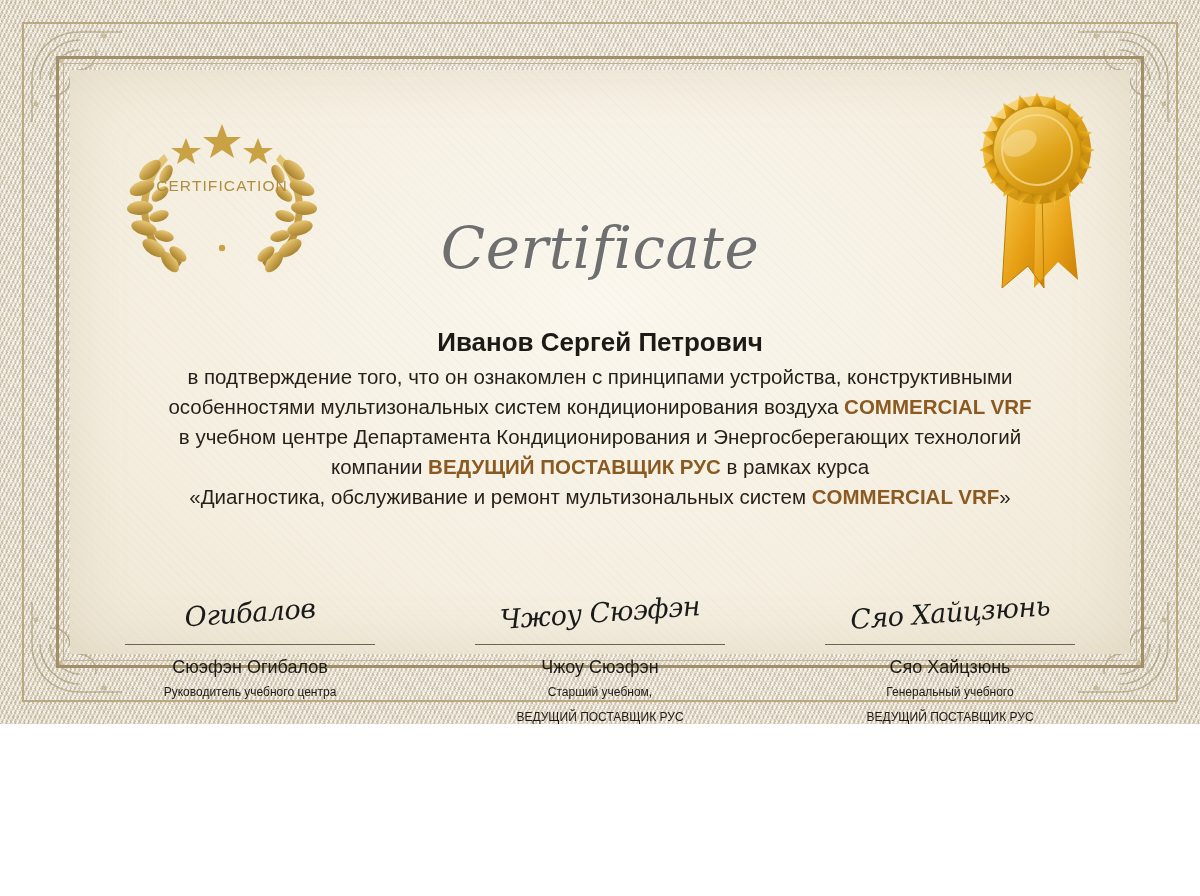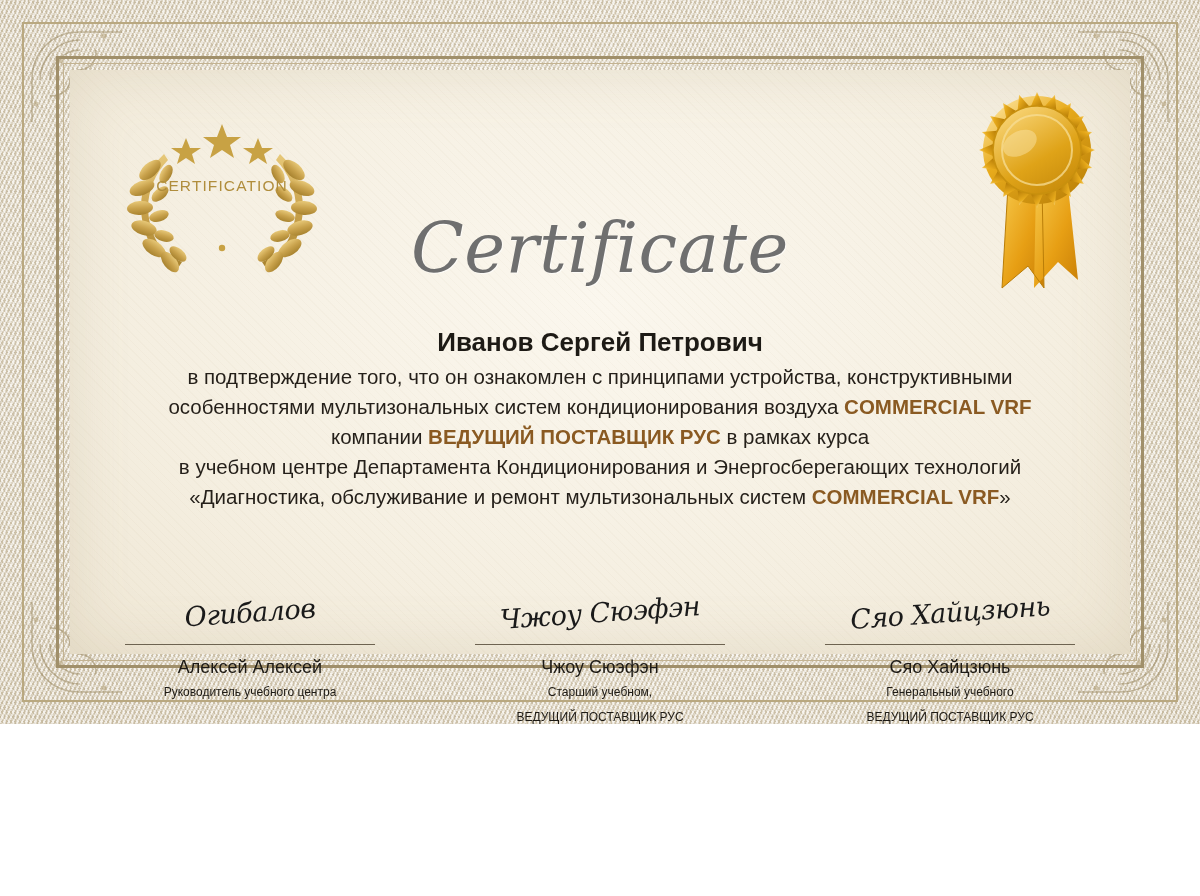--- a/index.html
+++ b/index.html
@@ -142,21 +142,21 @@
 
   
   .title {
     position: absolute;
     left: 0;
     right: 0;
     top: 130px;
     text-align: center;
     font-family: "DejaVu Serif", serif;
     font-style: italic;
-    font-size: 69px;
+    font-size: 58px;
     line-height: 96px;
     color: #6f6f6f;
     letter-spacing: 0.5px;
     text-shadow: 1px 1px 0 rgba(255,255,255,0.6);
   }
 
   .body-block {
     position: absolute;
     left: 20px;
     right: 20px;
@@ -437,32 +437,32 @@
     </div>
 
     <div class="title">Certificate</div>
 
     <div class="body-block">
       <div class="line-name">Иванов Сергей Петрович</div>
 
       <div class="para">
         <div>в подтверждение того, что он ознакомлен с принципами устройства, конструктивными</div>
         <div><span>особенностями мультизональных систем кондиционирования воздуха </span><span class="hl">COMMERCIAL VRF</span></div>
+        <div>в учебном центре Департамента Кондиционирования и Энергосберегающих технологий</div>
         <div><span>компании </span><span class="hl">ВЕДУЩИЙ ПОСТАВЩИК РУС</span><span> в рамках курса</span></div>
-        <div>в учебном центре Департамента Кондиционирования и Энергосберегающих технологий</div>
         <div><span>«Диагностика, обслуживание и ремонт мультизональных систем </span><span class="hl2">COMMERCIAL VRF</span><span>»</span></div>
       </div>
     </div>
 
     <div class="signatures">
 
       <div class="sig-col">
         <div class="sig-script">Огибалов</div>
         <div class="sig-rule"></div>
-        <div class="sig-name">Алексей Алексей</div>
+        <div class="sig-name">Сюэфэн Огибалов</div>
         <div class="sig-role">Руководитель учебного центра</div>
         <div class="sig-role"></div>
       </div>
 
       <div class="sig-col">
         <div class="sig-script">Чжоу Сюэфэн</div>
         <div class="sig-rule"></div>
         <div class="sig-name">Чжоу Сюэфэн</div>
         <div class="sig-role">Старший учебном,</div>
         <div class="sig-role">ВЕДУЩИЙ ПОСТАВЩИК РУС</div>

